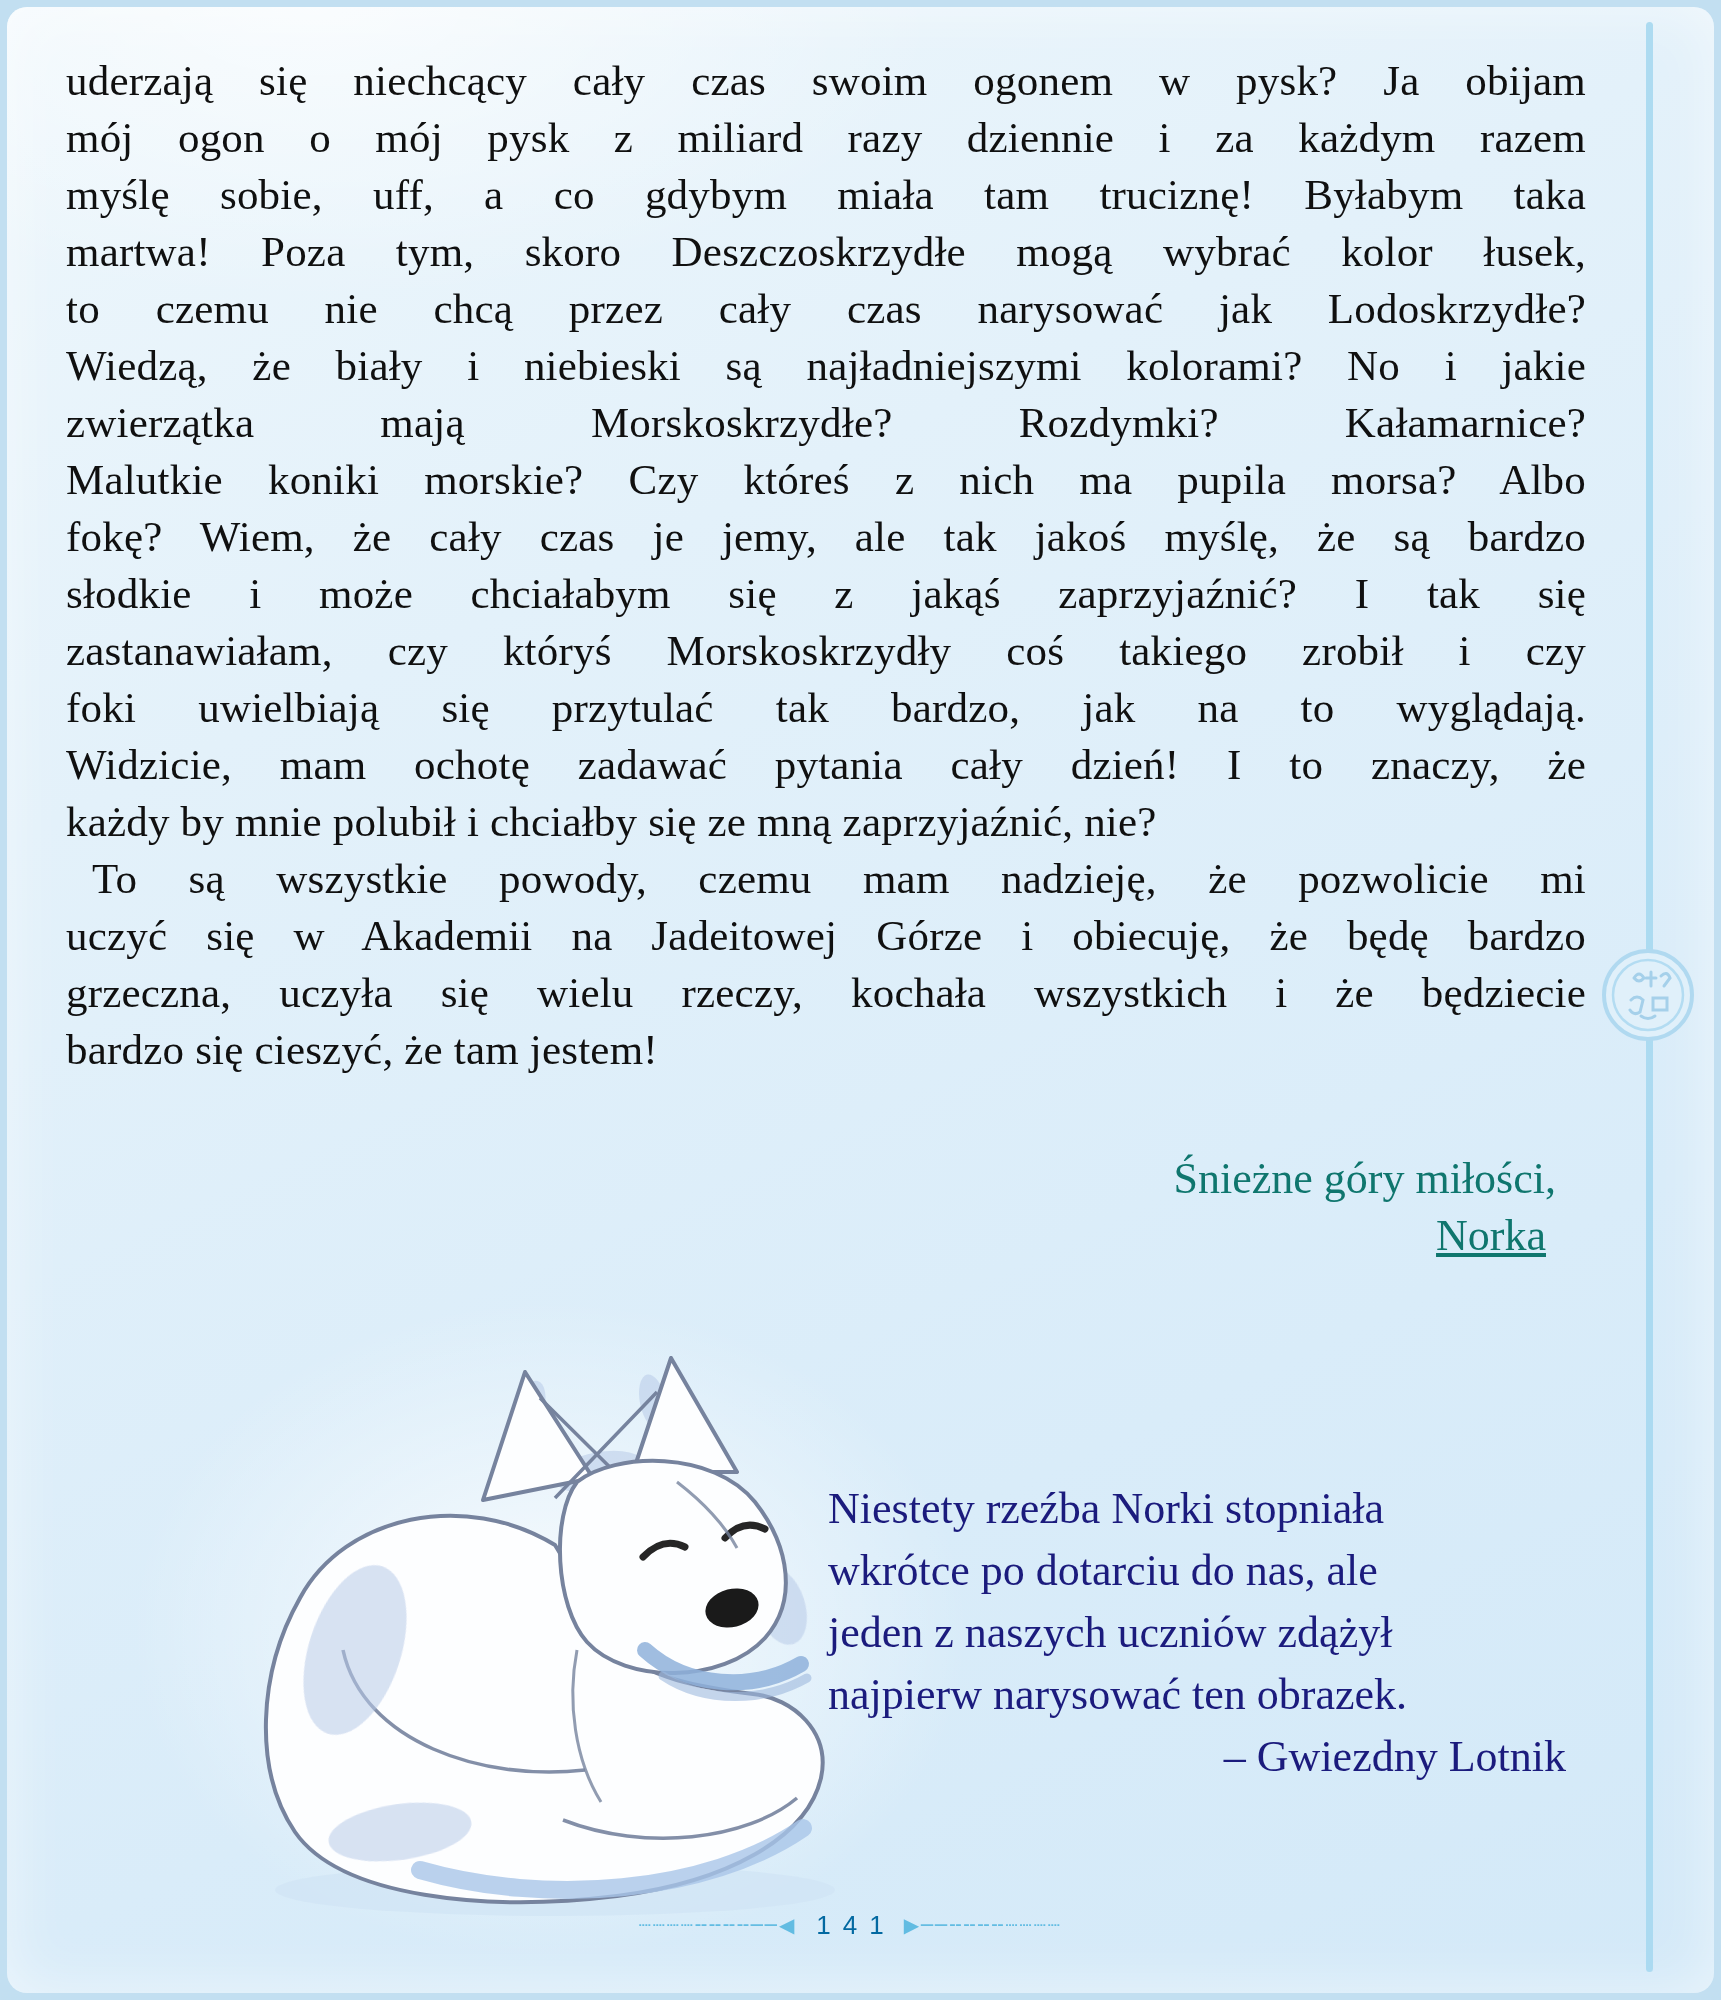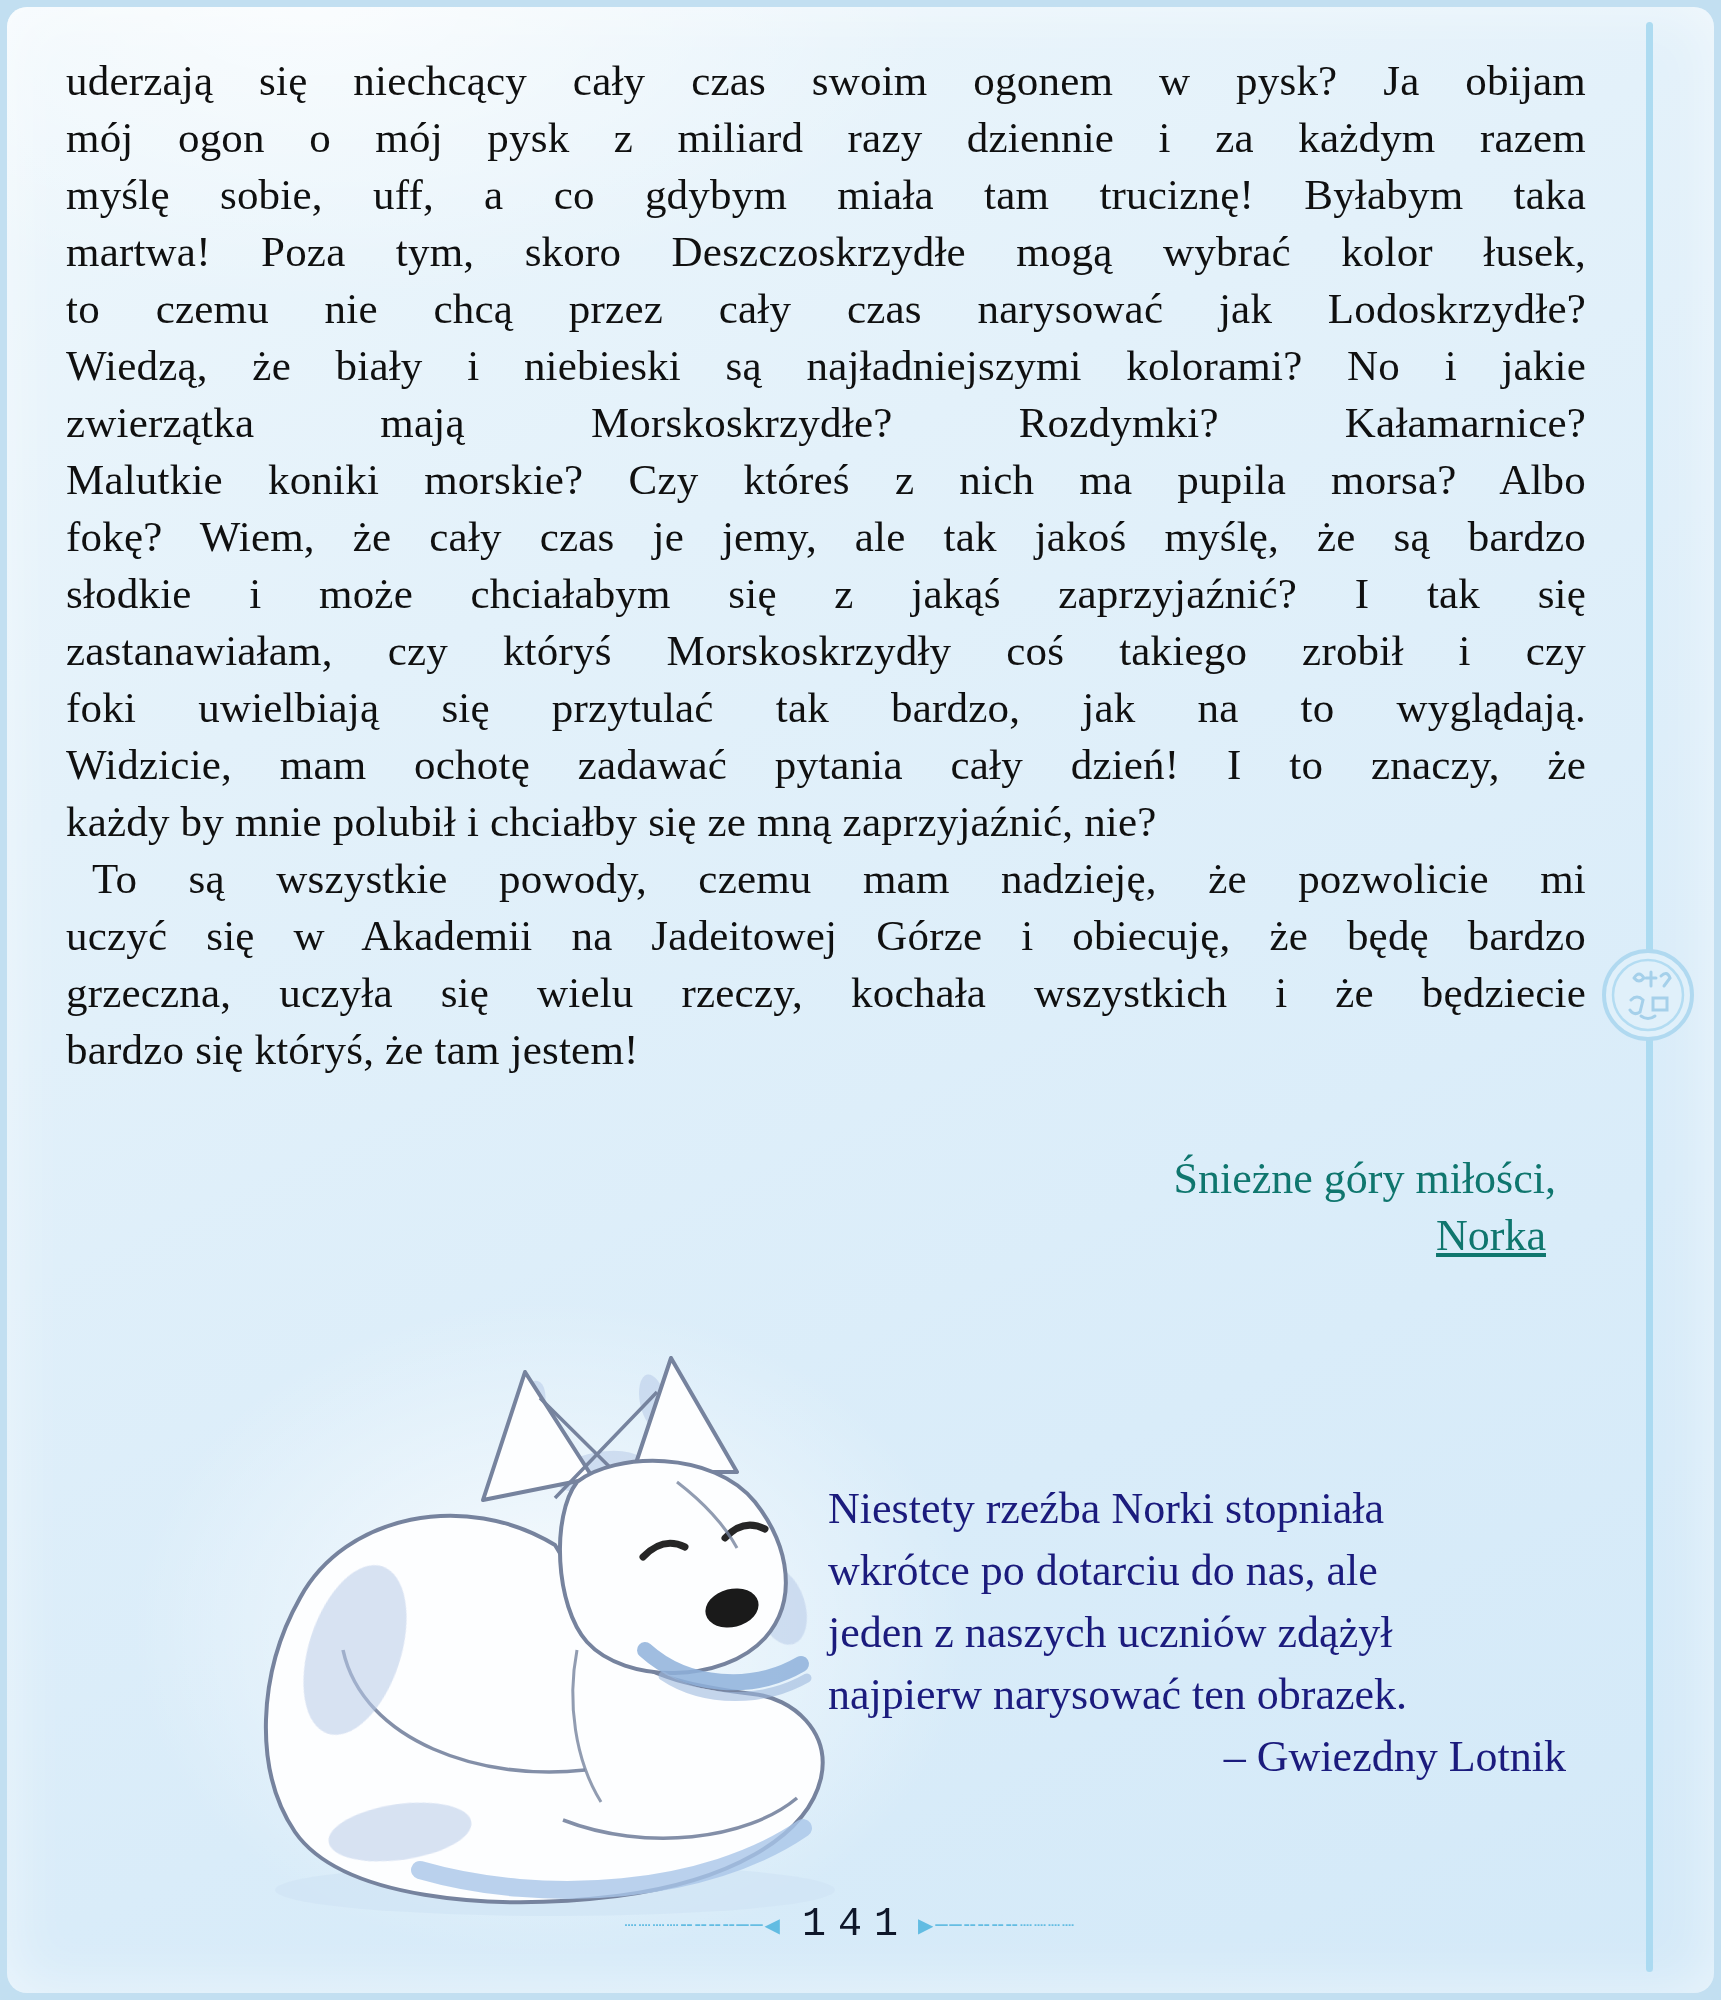--- a/index.html
+++ b/index.html
@@ -57,22 +57,22 @@
   .footer{
     position:absolute;left:540px;top:1905px;width:620px;
     display:flex;align-items:center;justify-content:center;
     color:#48acd8;
   }
   .orn{
     font-family:"DejaVu Sans", sans-serif;
     font-size:20px;letter-spacing:2px;color:#62bce2;line-height:40px;
   }
   .pagenum{
-    font-family:Liberation Mono, monospace;
-    font-size:40px;letter-spacing:12px;color:#0f172a;
+    font-family:Liberation Sans, sans-serif;
+    font-size:26px;letter-spacing:12px;color:#0369a1;
     margin:0 8px 0 20px;line-height:40px;
   }
 </style>
 </head>
 <body>
 
 <div class="page"></div>
 <div class="cloud"></div>
 <div class="margin-line"></div>
 
@@ -100,21 +100,21 @@
   <div class="line j">Malutkie koniki morskie? Czy któreś z nich ma pupila morsa? Albo</div>
   <div class="line j">fokę? Wiem, że cały czas je jemy, ale tak jakoś myślę, że są bardzo</div>
   <div class="line j">słodkie i może chciałabym się z jakąś zaprzyjaźnić? I tak się</div>
   <div class="line j">zastanawiałam, czy któryś Morskoskrzydły coś takiego zrobił i czy</div>
   <div class="line j">foki uwielbiają się przytulać tak bardzo, jak na to wyglądają.</div>
   <div class="line j">Widzicie, mam ochotę zadawać pytania cały dzień! I to znaczy, że</div>
   <div class="line">każdy by mnie polubił i chciałby się ze mną zaprzyjaźnić, nie?</div>
   <div class="line j indent">To są wszystkie powody, czemu mam nadzieję, że pozwolicie mi</div>
   <div class="line j">uczyć się w Akademii na Jadeitowej Górze i obiecuję, że będę bardzo</div>
   <div class="line j">grzeczna, uczyła się wielu rzeczy, kochała wszystkich i że będziecie</div>
-  <div class="line">bardzo się któryś, że tam jestem!</div>
+  <div class="line">bardzo się cieszyć, że tam jestem!</div>
 </div>
 
 <div class="signoff">
   <div class="s1">Śnieżne góry miłości,</div>
   <div class="s2">Norka</div>
 </div>
 
 <svg class="fox" viewBox="0 0 620 570">
 
   <ellipse cx="330" cy="540" rx="280" ry="26" fill="#cfe3f4" opacity="0.65"></ellipse>

